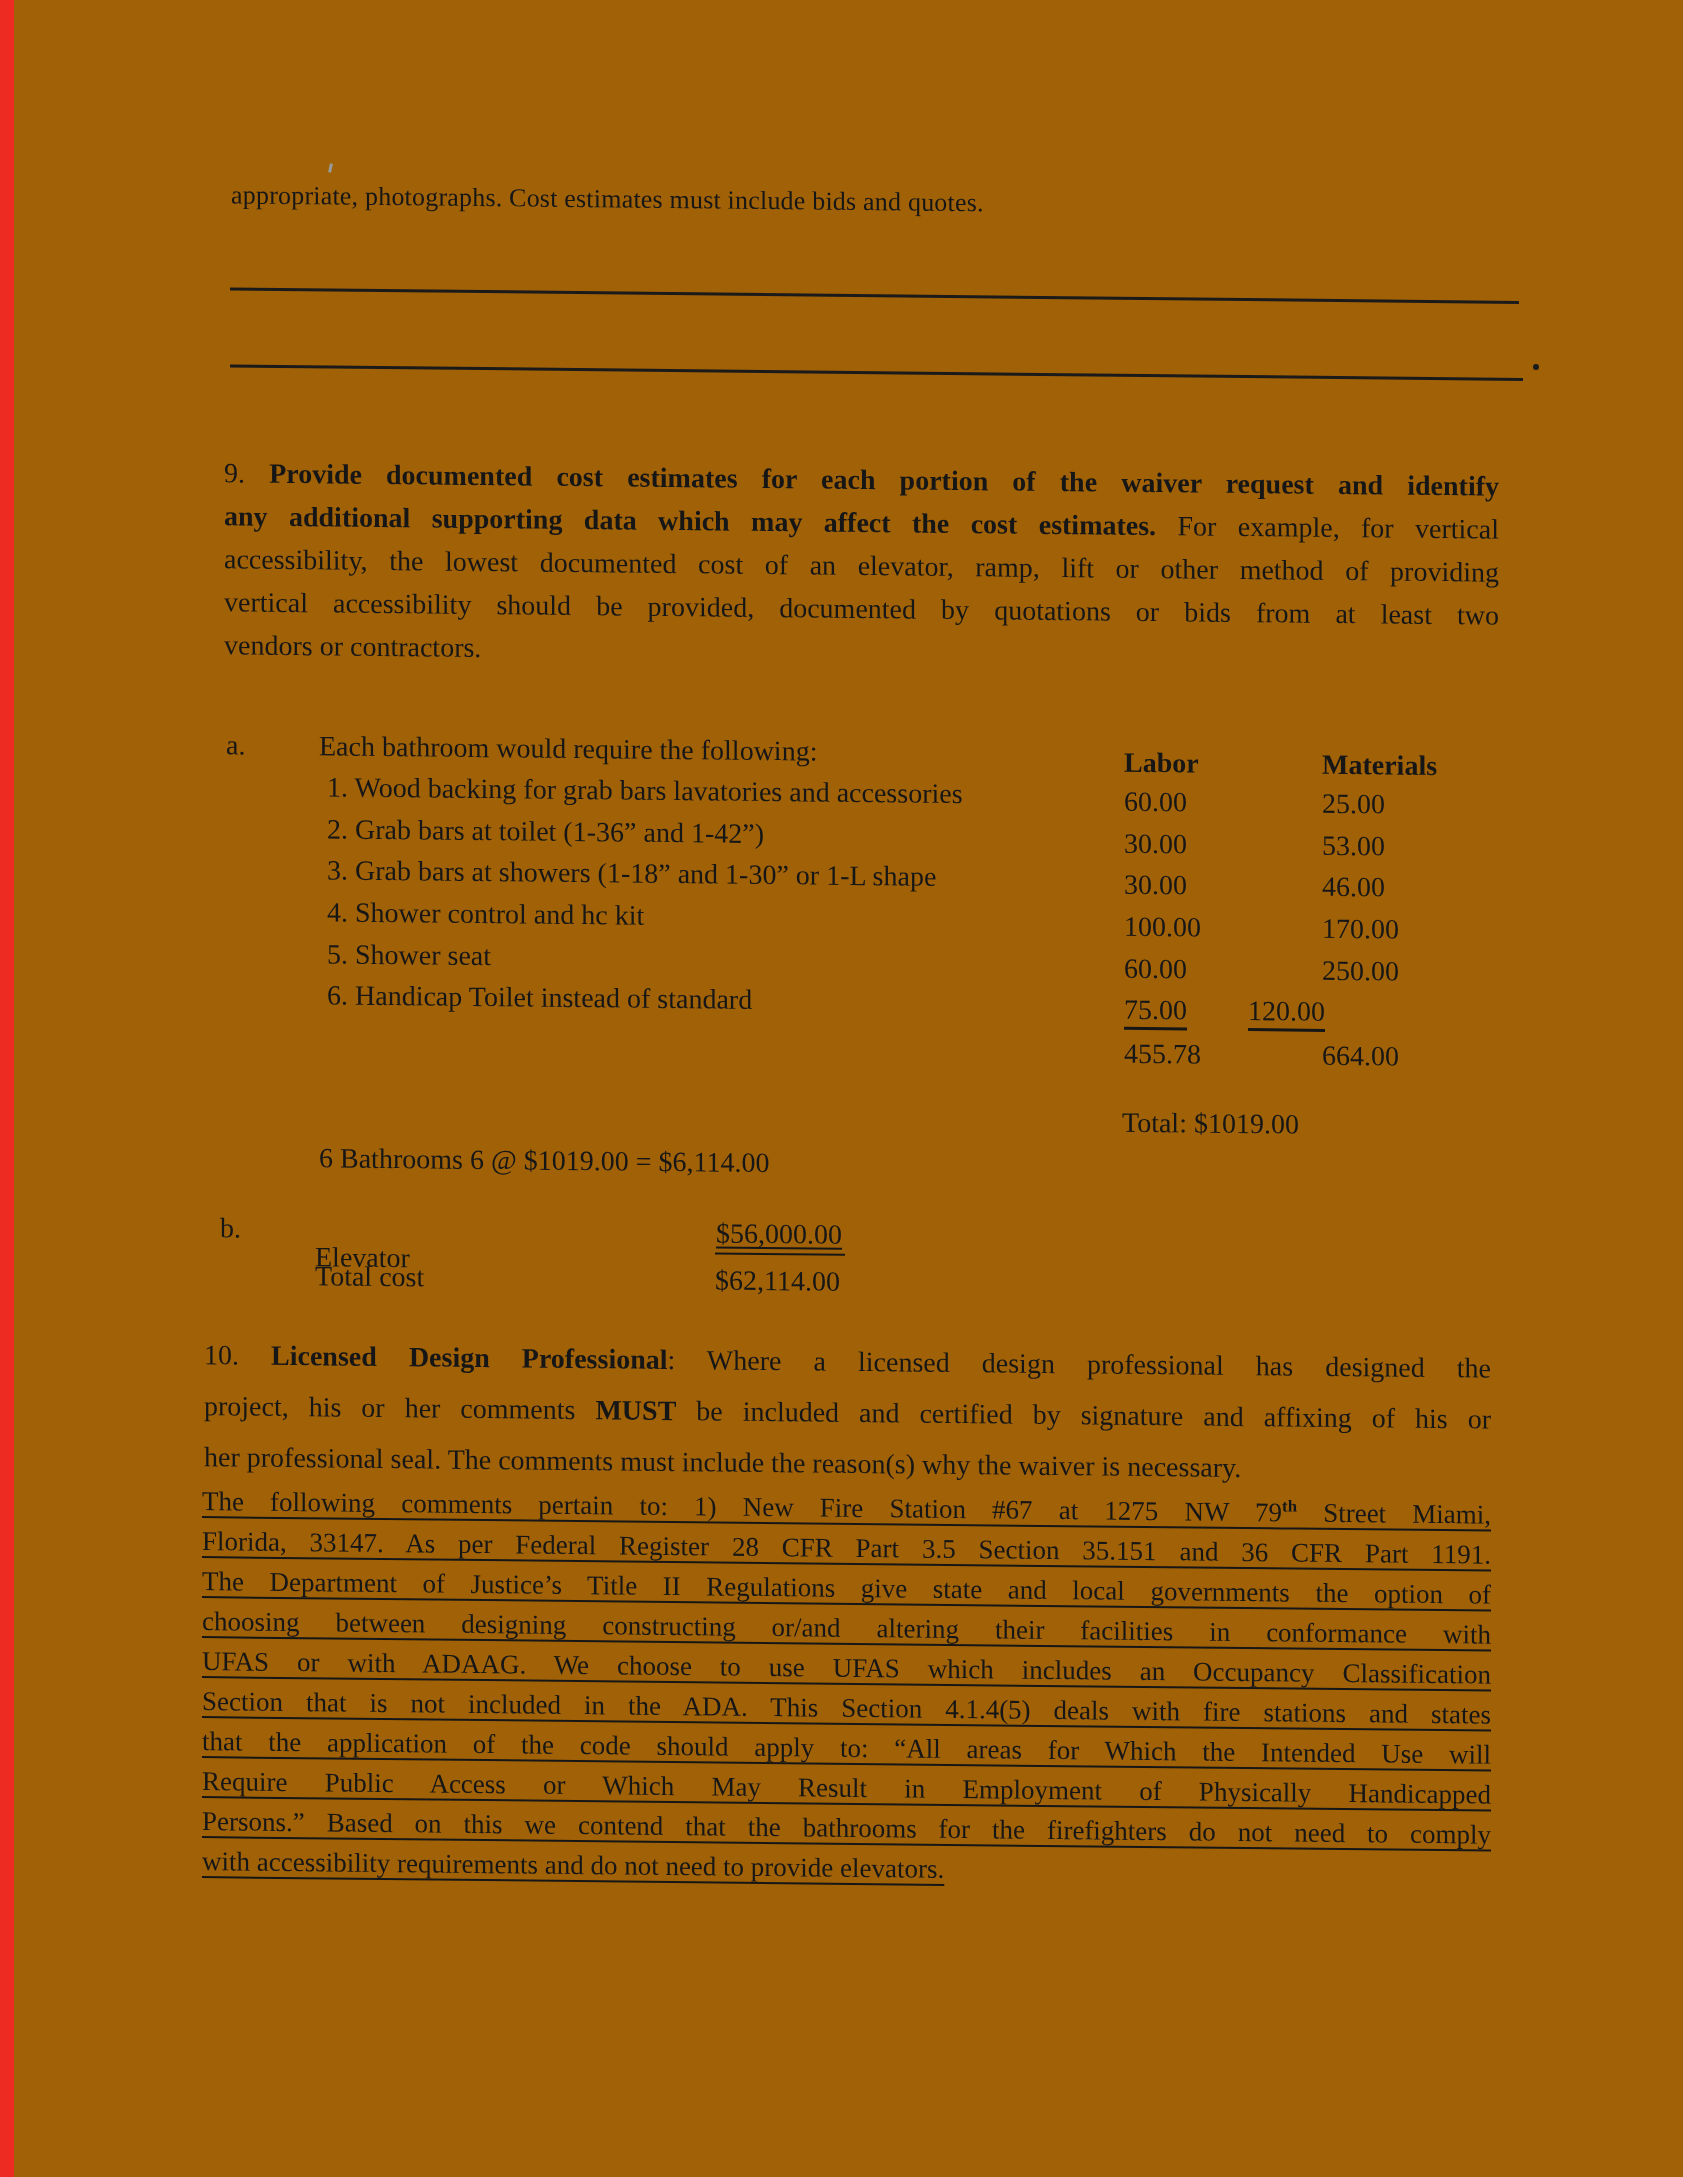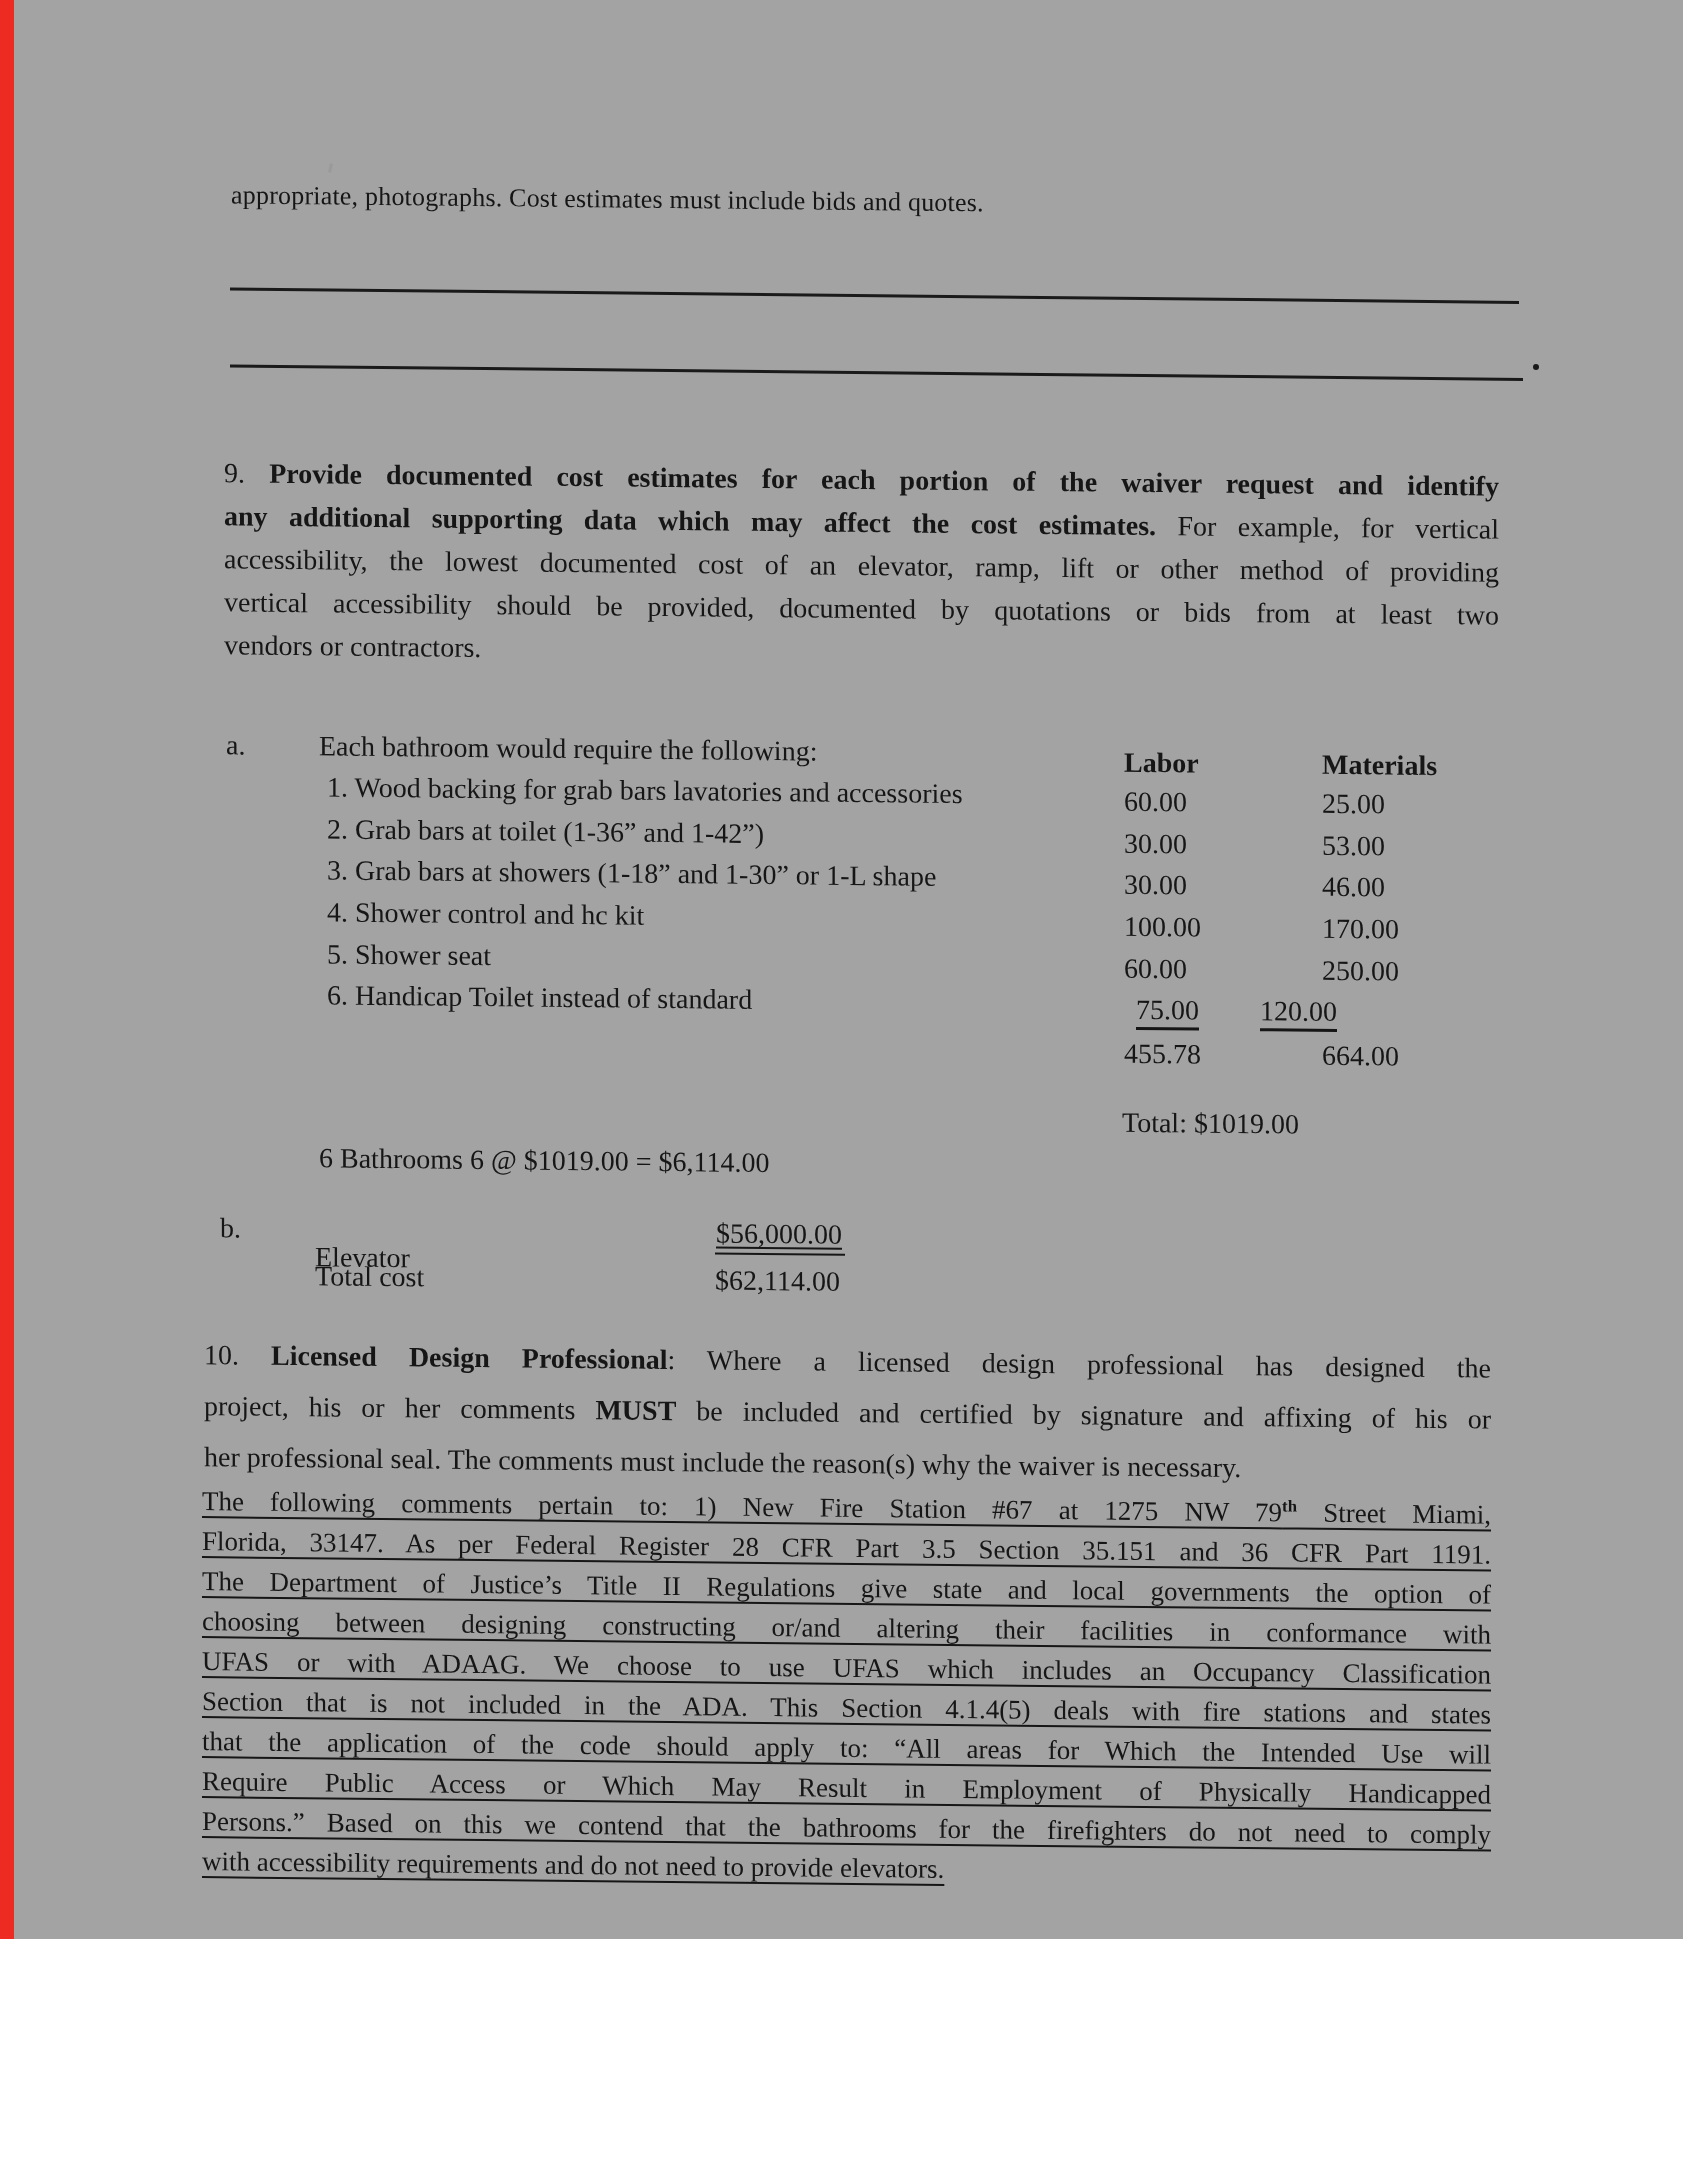--- a/index.html
+++ b/index.html
@@ -1,16 +1,16 @@
 <!DOCTYPE html>
 <html><head>
 <meta charset="utf-8">
 <style>
   html,body{margin:0;padding:0;background:#fff;}
-  .page{position:relative;width:1683px;height:1939px;background:#a3a3a3;overflow:hidden;
+  .page{position:relative;width:1683px;height:2177px;background:#a16207;overflow:hidden;
         font-family:"Liberation Serif","DejaVu Serif",serif;color:#161616;}
   .red-edge{position:absolute;left:0;top:0;width:14px;height:2177px;background:#ee2b23;}
   .skew{position:absolute;left:0;top:0;width:1683px;height:2177px;
         transform:skewY(0.6deg);transform-origin:0 0;}
   .abs{position:absolute;white-space:pre-wrap;}
   .speck{position:absolute;left:329px;top:160px;width:3px;height:9px;background:#9a9a9a;transform:rotate(12deg);}
   .top-line{position:absolute;left:231px;top:178px;font-size:26px;letter-spacing:0.2px;}
   .rule{position:absolute;height:3px;background:#1a1a1a;}
   .r1{left:230px;top:285px;width:1289px;}
   .r2{left:230px;top:362px;width:1293px;}
@@ -24,21 +24,21 @@
   .sec10 .jl{height:51px;line-height:51px;}
   .comments{left:202px;top:1479px;width:1289px;font-size:27px;}
   .comments .jl{height:40px;line-height:40px;}
   .uline{text-decoration:underline;text-decoration-thickness:2px;text-underline-offset:6px;}
   .b{font-weight:bold;}
   sup{font-size:0.62em;vertical-align:super;line-height:0;font-weight:bold;}
   .trow{position:absolute;left:0;top:0;width:1683px;height:42px;font-size:28px;}
   .cell{position:absolute;top:0;white-space:nowrap;}
   .hdr{top:8px;font-weight:bold;}
   .val{top:6px;}
-  .rule-under{text-decoration:underline;text-decoration-thickness:2.5px;text-underline-offset:8px;margin-left:12px;}
+  .rule-under{text-decoration:underline;text-decoration-thickness:2.5px;text-underline-offset:8px;}
   .underline2{text-decoration:underline;text-decoration-thickness:2px;text-underline-offset:4px;
               border-bottom:2.5px solid #161616;padding:0 3px 4px 1px;}
   .money{font-size:28px;}
 </style>
 </head>
 <body>
 
 <div class="page">
   <div class="red-edge"></div>
 

